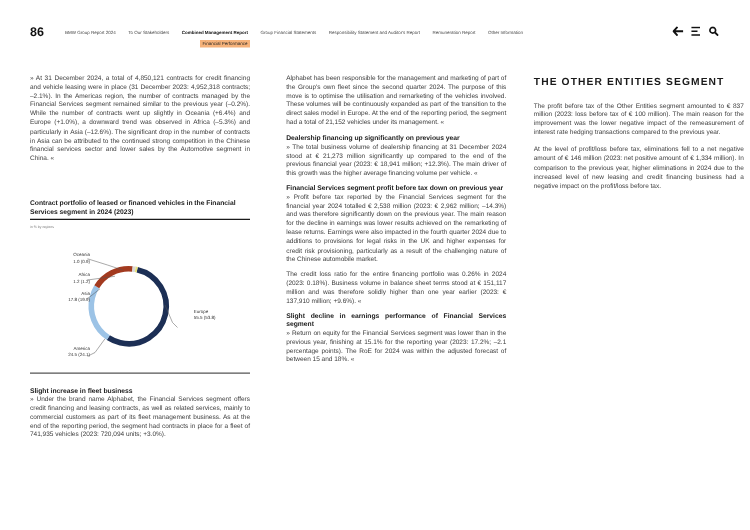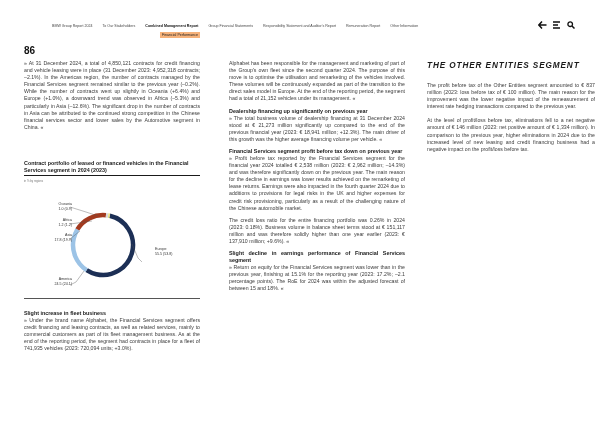--- a/index.html
+++ b/index.html
@@ -1,31 +1,31 @@
 <!DOCTYPE html>
 <html><head>
 <meta charset="utf-8">
 <style>
   * { margin:0; padding:0; box-sizing:border-box; }
   html, body { width:600px; height:424px; background:#ffffff; overflow:hidden; }
   body { font-family:"Liberation Sans", "DejaVu Sans", sans-serif; color:#3a3a3a; position:relative; }
-  .page-num { position:absolute; left:24px; top:21px; font-size:10px; font-weight:bold; color:#111;margin-top:24px; }
+  .page-num { position:absolute; left:24px; top:21px; font-size:10px; font-weight:bold; color:#111; }
   .topnav { position:absolute; left:52px; top:24px; display:flex; gap:10px; font-size:3.6px; color:#444; white-space:nowrap; }
   .topnav .nav-item { cursor:pointer; }
   .topnav .nav-item.active { font-weight:bold; color:#111; position:relative; }
   .subnav { position:absolute; left:160px; top:32px; font-size:3.6px; background:#f6b27a; color:#222; padding:1px 2px; }
   .nav-icons { position:absolute; left:538px; top:21px; display:flex; gap:6px; align-items:center; }
   .nav-icons svg { display:block; }
   .col { position:absolute; font-size:5.2px; line-height:7.1px; color:#3c3c3c; text-align:justify; }
   .col1 { left:24px; top:60px; width:176px; }
   .col2 { left:229px; top:60px; width:176px; }
   .col3 { left:427px; top:82px; width:168px; }
   .col h3 { font-size:5.4px; font-weight:bold; color:#1a1a1a; line-height:7px; margin-top:5px; }
   .col p { margin:0; }
-  .section-title { position:absolute; left:427px; top:61px; font-size:8.2px; font-weight:bold; letter-spacing:0.9px; line-height:10.5px; color:#1a1a1a;font-style:italic; }
+  .section-title { position:absolute; left:427px; top:61px; font-size:8.2px; font-weight:bold; letter-spacing:0.9px; line-height:10.5px; color:#1a1a1a; }
   .chart-block { position:absolute; left:24px; top:160px; width:176px; }
   .chart-title { font-size:5.4px; font-weight:bold; color:#1a1a1a; line-height:7px; padding-bottom:1px; border-bottom:1px solid #1a1a1a; }
   .chart-sub { font-size:2.8px; color:#777; margin-top:3px; }
   .chart-svg { position:absolute; left:0; top:30px; }
   .chart-bottom { position:absolute; left:24px; top:298px; width:176px; border-top:1px solid #555; }
   .col1b { left:24px; top:305px; width:176px; }
 </style>
 </head>
 <body>
 

